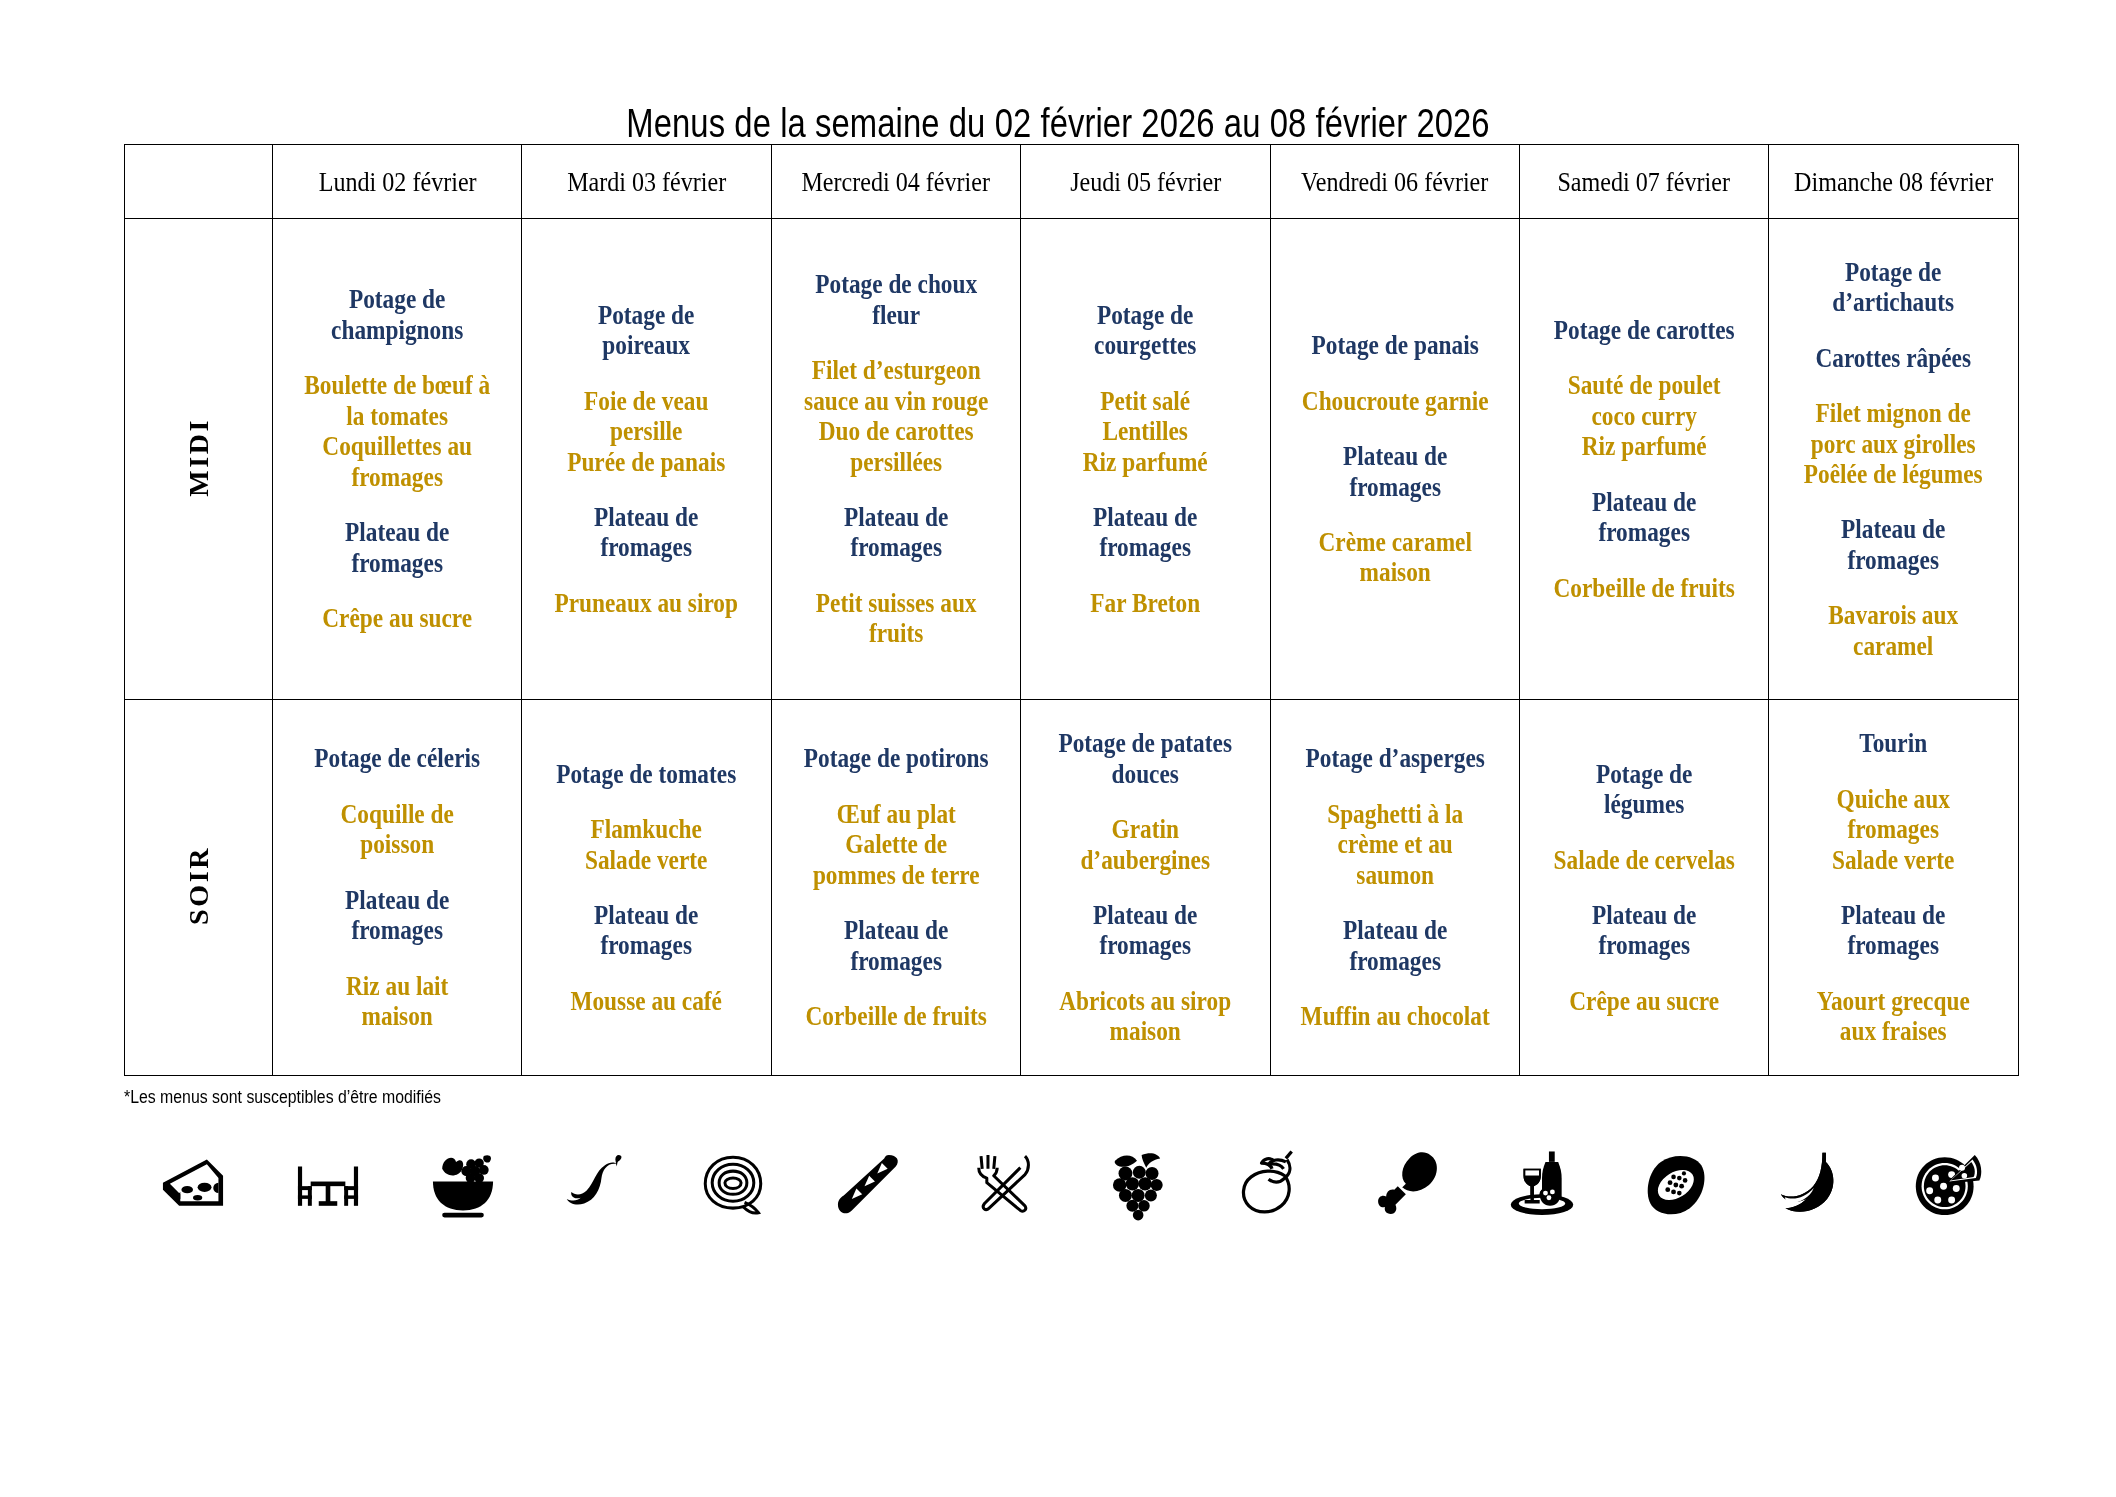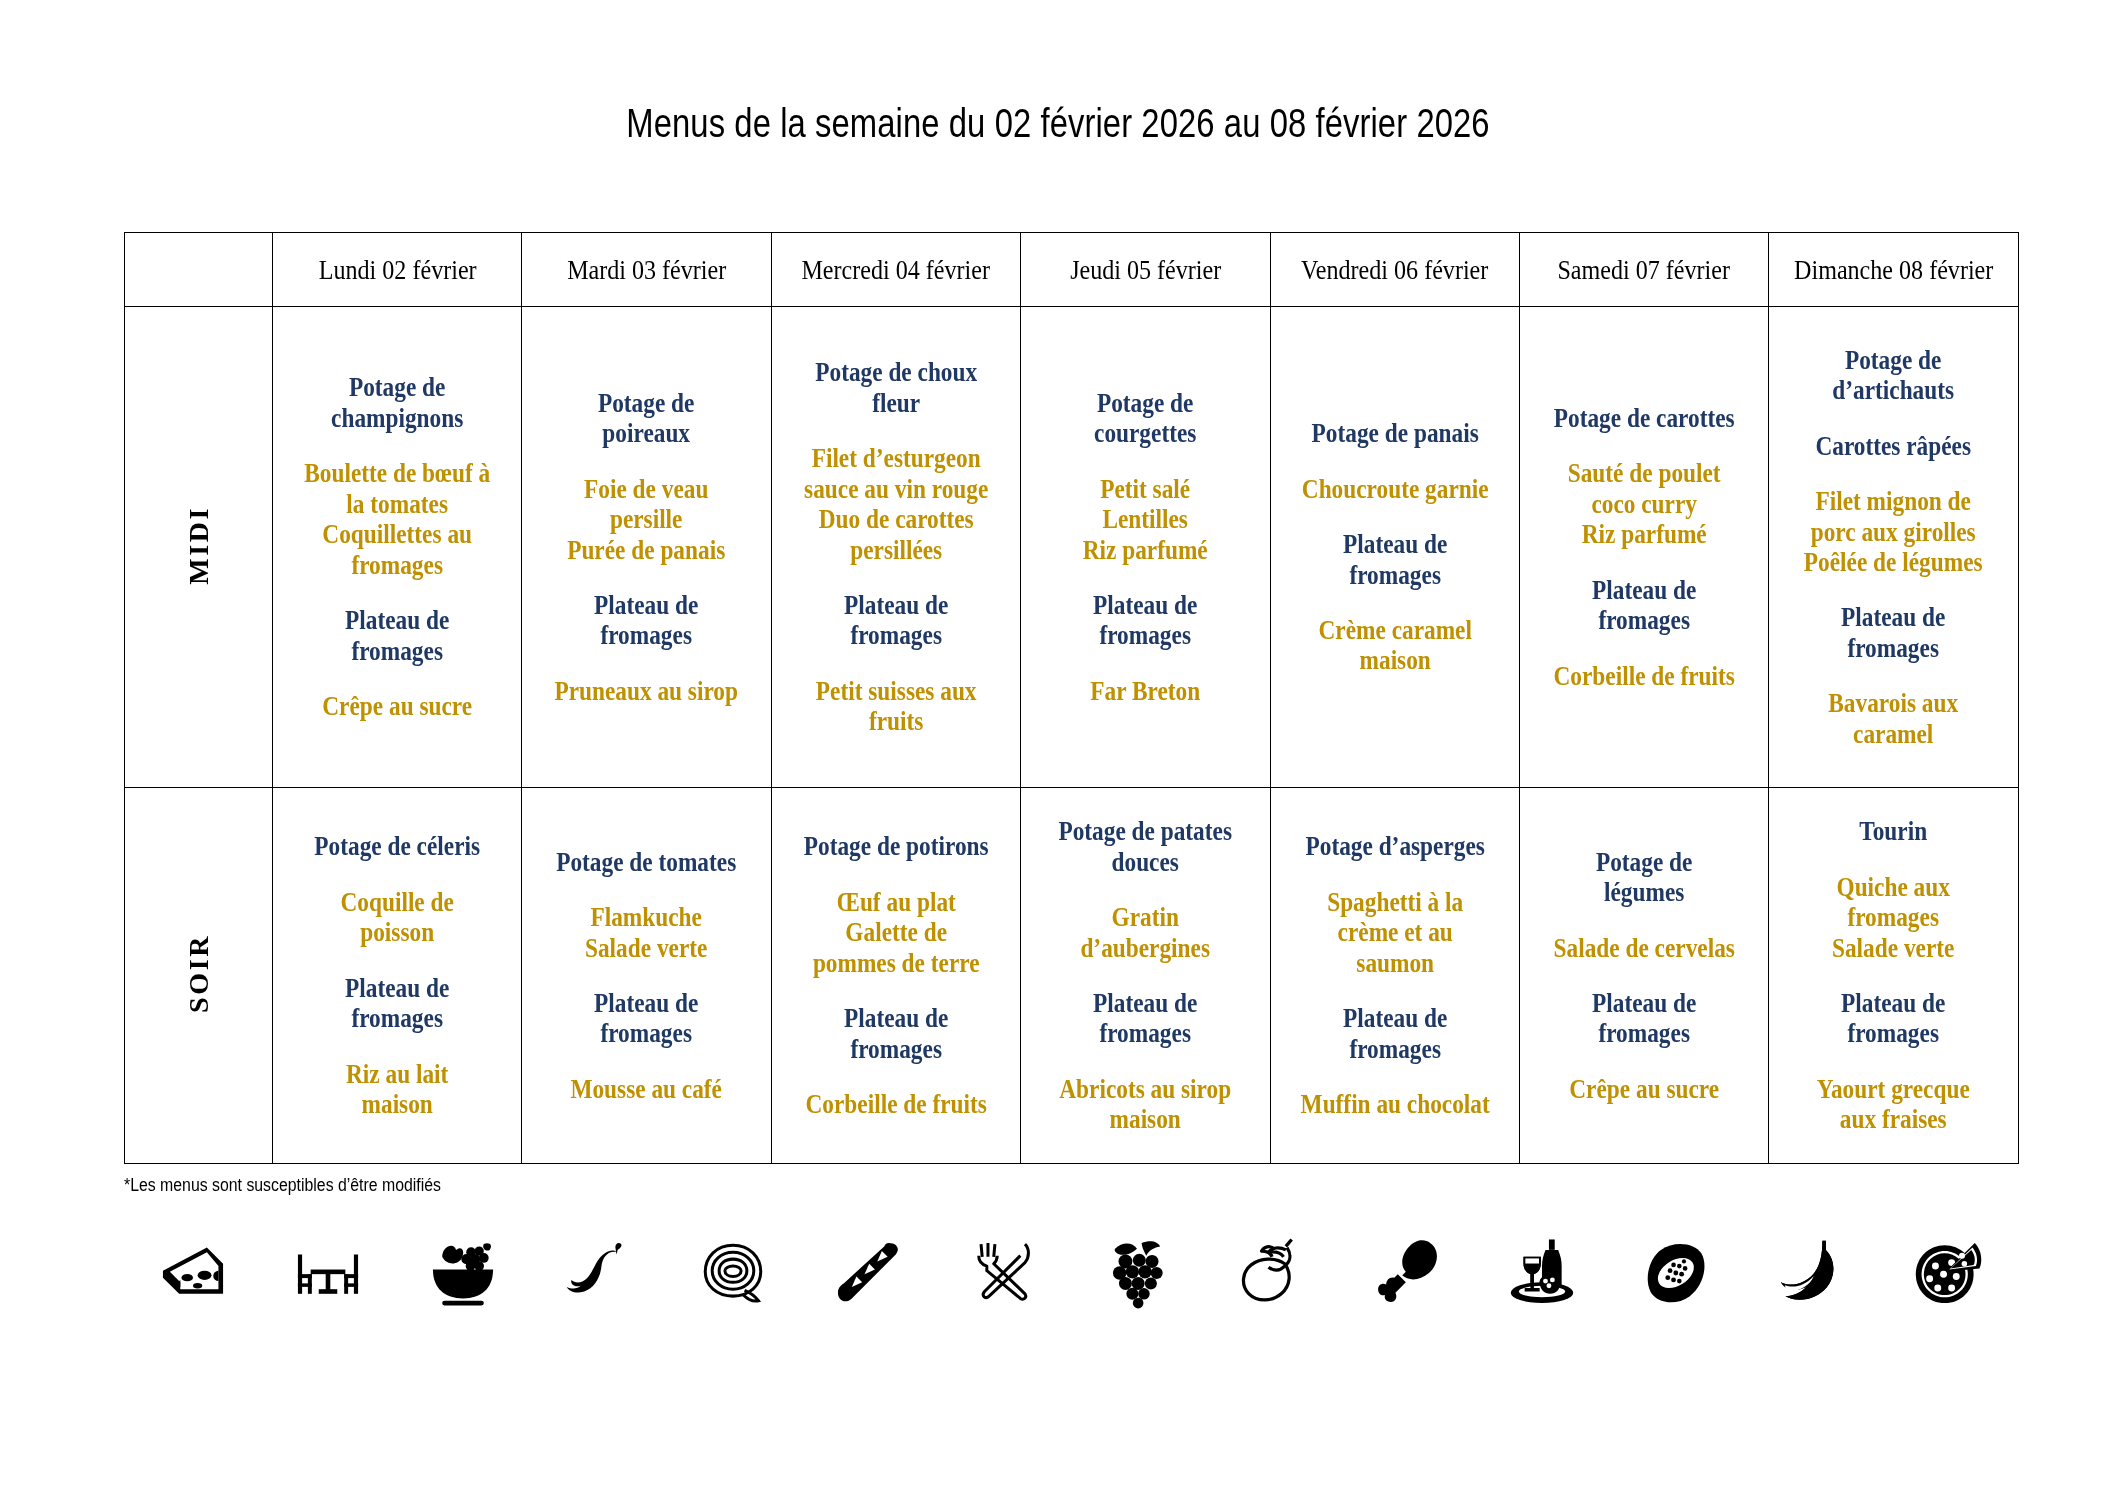--- a/index.html
+++ b/index.html
@@ -24,21 +24,20 @@
     color: #000000;
     letter-spacing: 0.1px;
     padding-top: 103px;
     line-height: 1;
     transform: scaleX(0.80);
     transform-origin: center center;
   }
 
   
   .table-wrap {
-    margin-top: 88px;
     margin-left: 124px;
     width: 1894px;
   }
 
   table.menu-table {
     border-collapse: collapse;
     width: 100%;
     table-layout: fixed;
   }
   table.menu-table td,

